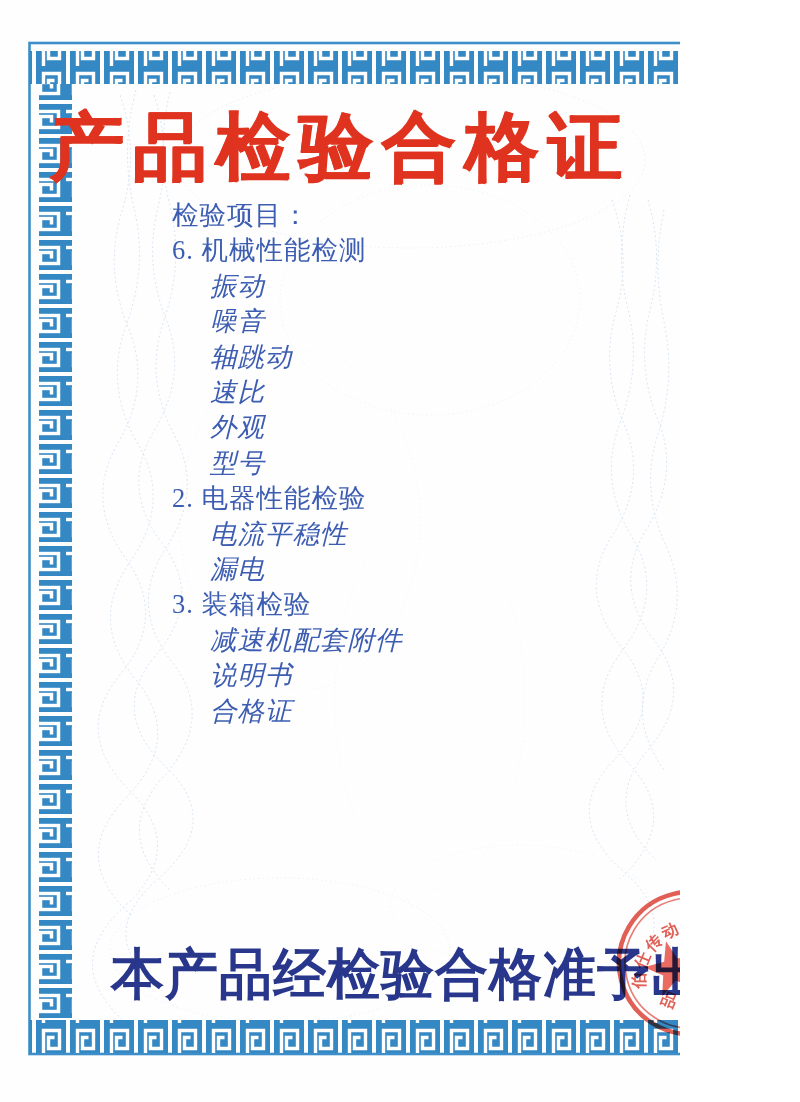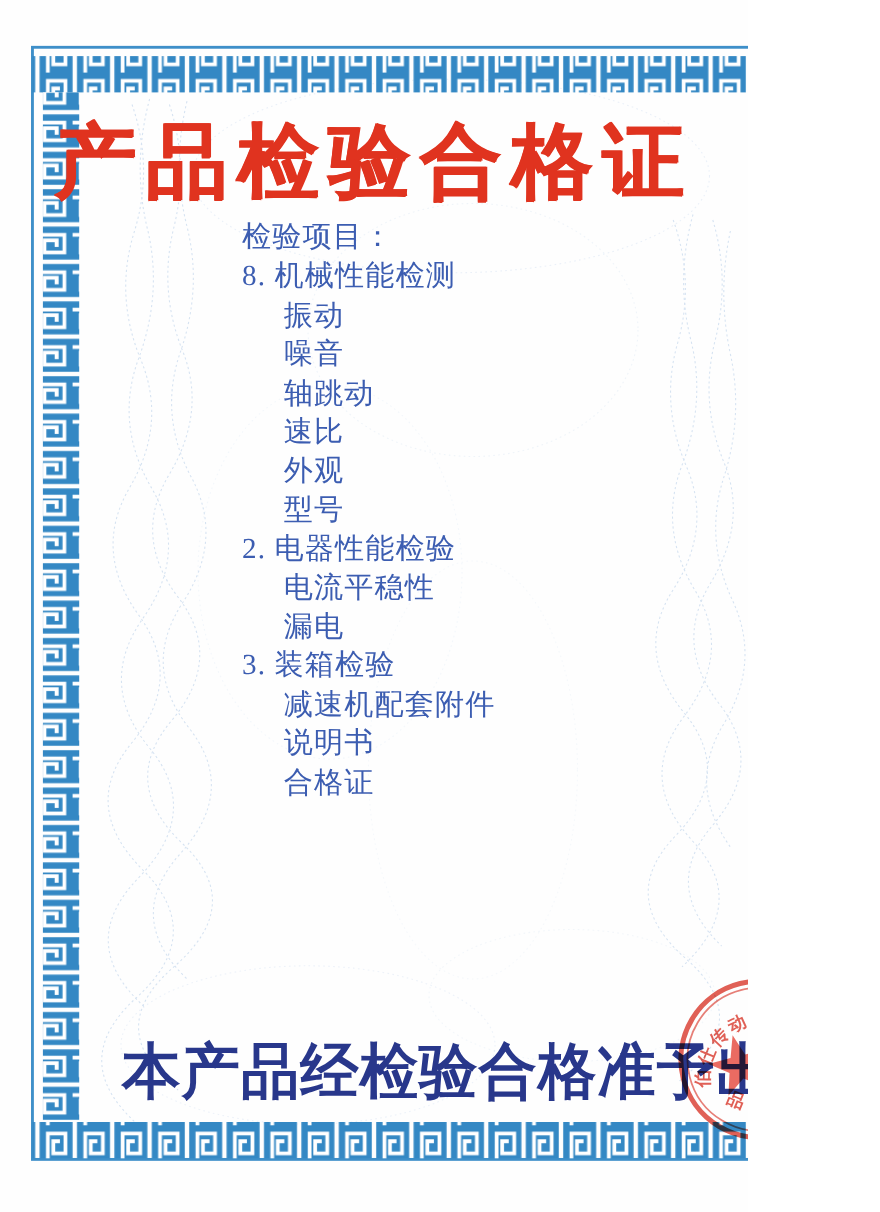--- a/index.html
+++ b/index.html
@@ -24,22 +24,22 @@
     white-space:nowrap;
   }
   
   .list{
     position:absolute;left:172px;top:198px;
     font-size:26.5px;
     line-height:35.4px;
     color:#3c5db1;
     letter-spacing:1px;
   }
-  .list .line{white-space:nowrap;margin-left:48px;}
-  .list .sub{padding-left:38px;}
+  .list .line{white-space:nowrap;}
+  .list .sub{padding-left:38px;font-style:italic;}
   
   .footer{
     position:absolute;left:111px;top:938px;
     font-size:53px;
     font-weight:bold;
     color:#28378b;
     letter-spacing:1px;
     white-space:nowrap;
     transform:scaleY(1.04);
     transform-origin:left top;
@@ -87,21 +87,21 @@
     <rect x="29.5" y="51" width="717" height="33" fill="url(#mh)"></rect>
     <rect x="29.5" y="1020" width="717" height="33" fill="url(#mh)"></rect>
     <rect x="39" y="84" width="33" height="936" fill="url(#mv)"></rect>
     <rect x="712" y="84" width="33" height="936" fill="url(#mv)"></rect>
   </svg>
 
   <div class="title">产品检验合格证</div>
 
   <div class="list">
     <div class="line">检验项目：</div>
-    <div class="line">8. 机械性能检测</div>
+    <div class="line">6. 机械性能检测</div>
     <div class="line sub">振动</div>
     <div class="line sub">噪音</div>
     <div class="line sub">轴跳动</div>
     <div class="line sub">速比</div>
     <div class="line sub">外观</div>
     <div class="line sub">型号</div>
     <div class="line">2. 电器性能检验</div>
     <div class="line sub">电流平稳性</div>
     <div class="line sub">漏电</div>
     <div class="line">3. 装箱检验</div>

